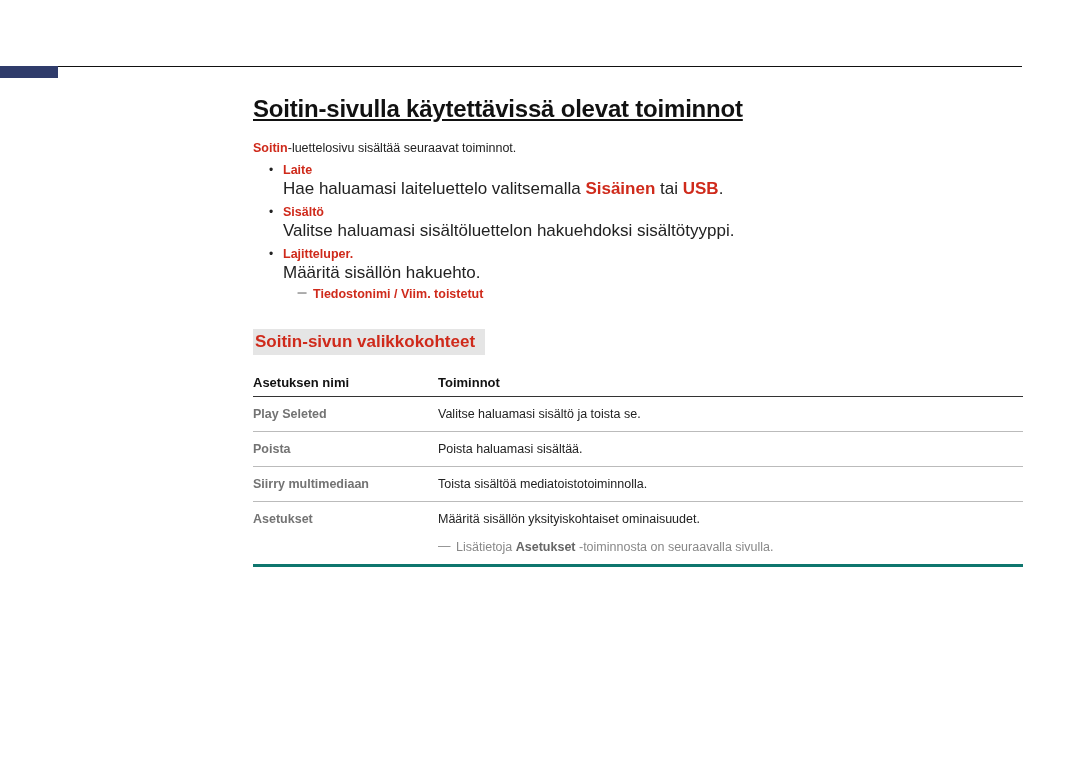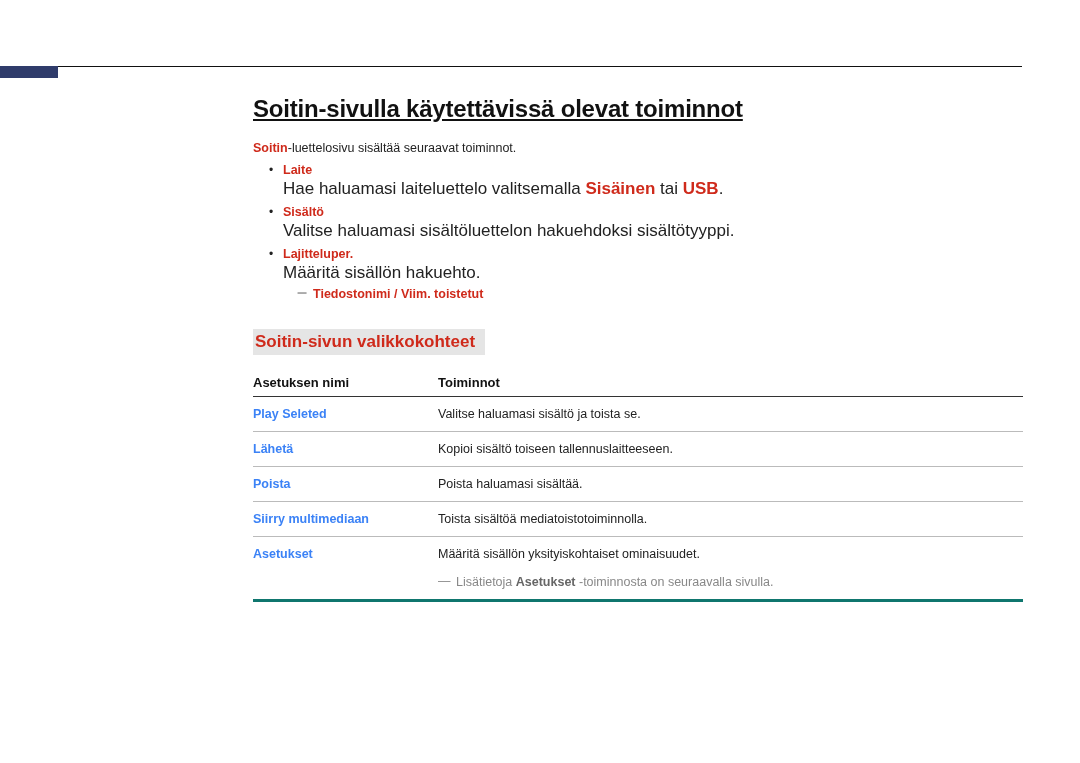--- a/index.html
+++ b/index.html
@@ -115,21 +115,21 @@
     color: #111;
     padding: 6px 4px 6px 0;
     border-bottom: 1px solid #333;
   }
   th.col-name { width: 185px; }
   td {
     padding: 10px 4px 10px 0;
     vertical-align: top;
     border-bottom: 1px solid #bbb;
   }
-  td.rowname { color: #3b82f6; font-weight: 700; }
+  td.rowname { color: #737373; font-weight: 700; }
   tr.last td { border-bottom: 3px solid #0f766e; }
   .footnote {
     font-size: 12.5px;
     color: #888;
     position: relative;
     padding-left: 18px;
     margin-top: 14px;
   }
   .footnote::before {
     content: "―";
@@ -189,24 +189,20 @@
         <th class="col-name">Asetuksen nimi</th>
         <th>Toiminnot</th>
       </tr>
     </thead>
     <tbody>
       <tr>
         <td class="rowname">Play Seleted</td>
         <td>Valitse haluamasi sisältö ja toista se.</td>
       </tr>
       <tr>
-        <td class="rowname">Lähetä</td>
-        <td>Kopioi sisältö toiseen tallennuslaitteeseen.</td>
-      </tr>
-      <tr>
         <td class="rowname">Poista</td>
         <td>Poista haluamasi sisältää.</td>
       </tr>
       <tr>
         <td class="rowname">Siirry multimediaan</td>
         <td>Toista sisältöä mediatoistotoiminnolla.</td>
       </tr>
       <tr class="last">
         <td class="rowname">Asetukset</td>
         <td>

